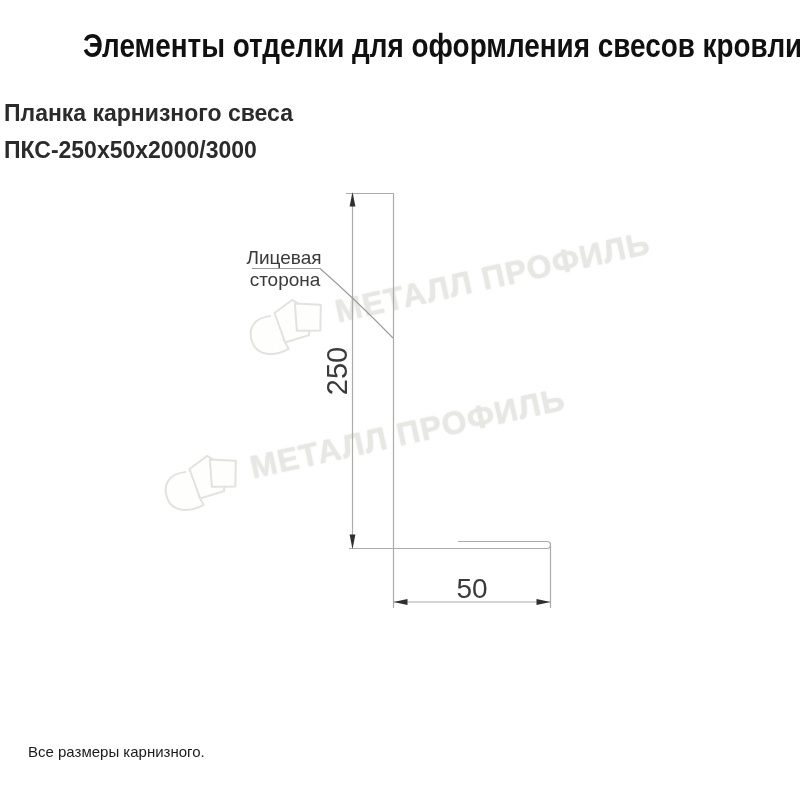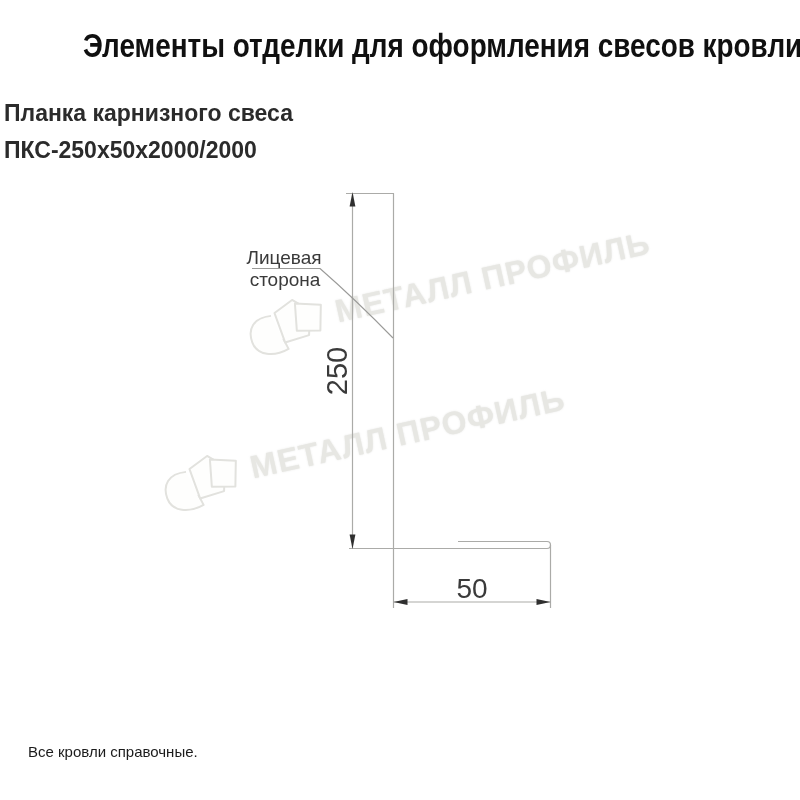--- a/index.html
+++ b/index.html
@@ -27,21 +27,21 @@
   svg.diagram{position:absolute;left:0;top:0;z-index:2;}
   .footer{position:absolute;left:28px;top:740px;z-index:3;color:#1b1b1b;font-size:15px;line-height:23px;}
 </style>
 </head>
 <body>
 
 <div class="hdr title">
   <span class="squeeze">Элементы отделки для оформления свесов кровли</span>
 </div>
 <div class="hdr subtitle">Планка карнизного свеса</div>
-<div class="hdr code">ПКС-250х50х2000/2000</div>
+<div class="hdr code">ПКС-250х50х2000/3000</div>
 
 <div class="watermark wm1">
   <svg class="wm-logo" width="88" height="64" viewBox="0 0 88 64" fill="none" stroke="#e2e2de" stroke-width="2" stroke-linejoin="round">
     <path d="M34,22 C16,20 8,30 10,44 C12,58 28,63 44,58 L41,47" fill="#fefefd"></path>
     <path d="M38,20 L58,11 L73,25 L67,49 L42,51 Z" fill="#fefefd"></path>
     <path d="M60,15 L85,22 L79,47 L56,42 Z" fill="#fefefd"></path>
   </svg>
   <span class="wm-text">МЕТАЛЛ ПРОФИЛЬ</span>
 </div>
 <div class="watermark wm2">
@@ -78,14 +78,14 @@
     <path d="M550.5,602 L536.5,599.1 L536.5,604.9 Z"></path>
   </g>
 
   <text x="347" y="371" transform="rotate(-90 347 371)" text-anchor="middle" font-size="29" fill="#3a3a3a" font-family="Liberation Sans, sans-serif">250</text>
   <text x="472" y="598" text-anchor="middle" font-size="28" fill="#3a3a3a" font-family="Liberation Sans, sans-serif">50</text>
   <text x="284" y="264" text-anchor="middle" font-size="19" fill="#3a3a3a" font-family="Liberation Sans, sans-serif">Лицевая</text>
   <text x="285" y="286" text-anchor="middle" font-size="19" fill="#3a3a3a" font-family="Liberation Sans, sans-serif">сторона</text>
 </svg>
 
 <div class="footer">
-  <div>Все кровли справочные.</div>
+  <div>Все размеры карнизного.</div>
 </div>
 
 </body></html>

